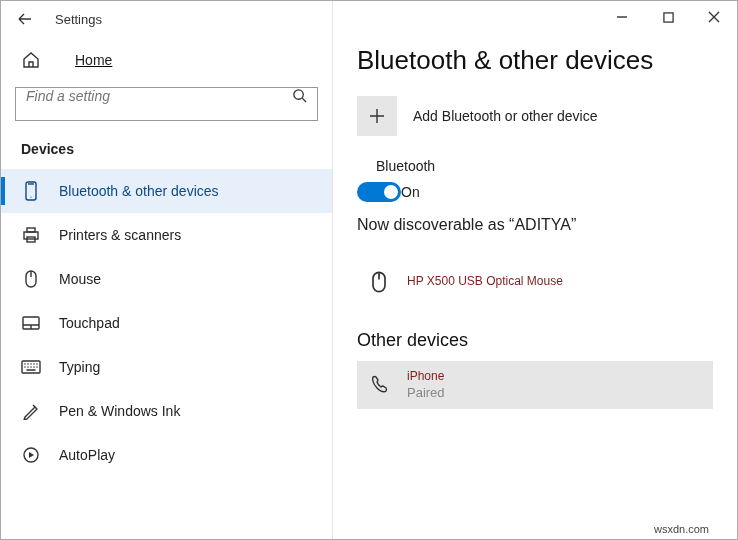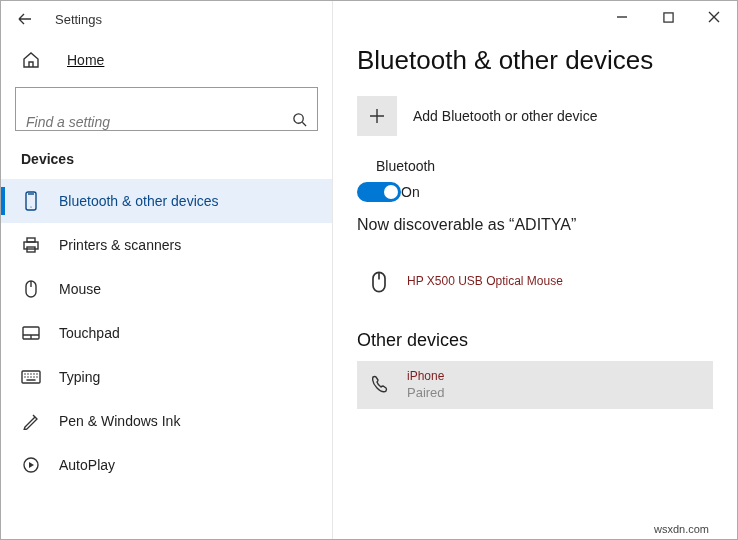--- a/index.html
+++ b/index.html
@@ -4,25 +4,25 @@
 <style>
 * { margin: 0; padding: 0; box-sizing: border-box; font-family: "Segoe UI", -apple-system, sans-serif; }
 body { width: 738px; height: 540px; background: #fff; display: flex; overflow: hidden; border: 1px solid #aaa; position: relative; }
 
 
 .sidebar { width: 332px; background: #fff; display: flex; flex-direction: column; border-right: 1px solid #e6e6e6; }
 .titlebar { height: 36px; display: flex; align-items: center; padding: 16px 12px; gap: 18px; }
 .titlebar .back { width: 24px; height: 24px; display:flex; align-items:center; justify-content:center; font-size:18px; color:#333; cursor:pointer; }
 .titlebar .title { font-size: 13px; color: #333; }
 
-.home-row { display:flex; align-items:center; gap:26px; padding: 14px 20px 14px 20px; cursor:pointer;text-decoration:underline; }
+.home-row { display:flex; align-items:center; gap:34px; padding: 14px 20px 14px 20px; cursor:pointer;text-decoration:underline; }
 .home-row .icon { width: 20px; display:flex; justify-content:center; }
 .home-row .label { font-size:14px; color:#222; }
 
-.search-box { margin: 4px 14px 14px 14px; height: 44px; border: 1px solid #999; display:flex; align-items:flex-end; padding: 0 10px; background:#fff; }
+.search-box { margin: 4px 14px 14px 14px; height: 34px; border: 1px solid #999; display:flex; align-items:flex-start; padding: 0 10px; background:#fff; }
 .search-box input { border:none; outline:none; flex:1; font-size:14px; font-style:italic; color:#666; background:transparent; }
 .search-icon { color:#555; font-size:15px; }
 
 .section-header { font-size:14px; font-weight:600; color:#222; padding: 6px 20px 12px 20px; }
 
 .nav { display:flex; flex-direction:column; }
 .nav-item { display:flex; align-items:center; gap:18px; padding: 12px 20px 12px 20px; cursor:pointer; position:relative; }
 .nav-item .icon { width:20px; height:20px; display:flex; align-items:center; justify-content:center; color:#333; }
 .nav-item .label { font-size:14px; color:#222; }
 .nav-item.active::before { content:""; position:absolute; left:0; top:8px; bottom:8px; width:4px; background:#0078d4; }

